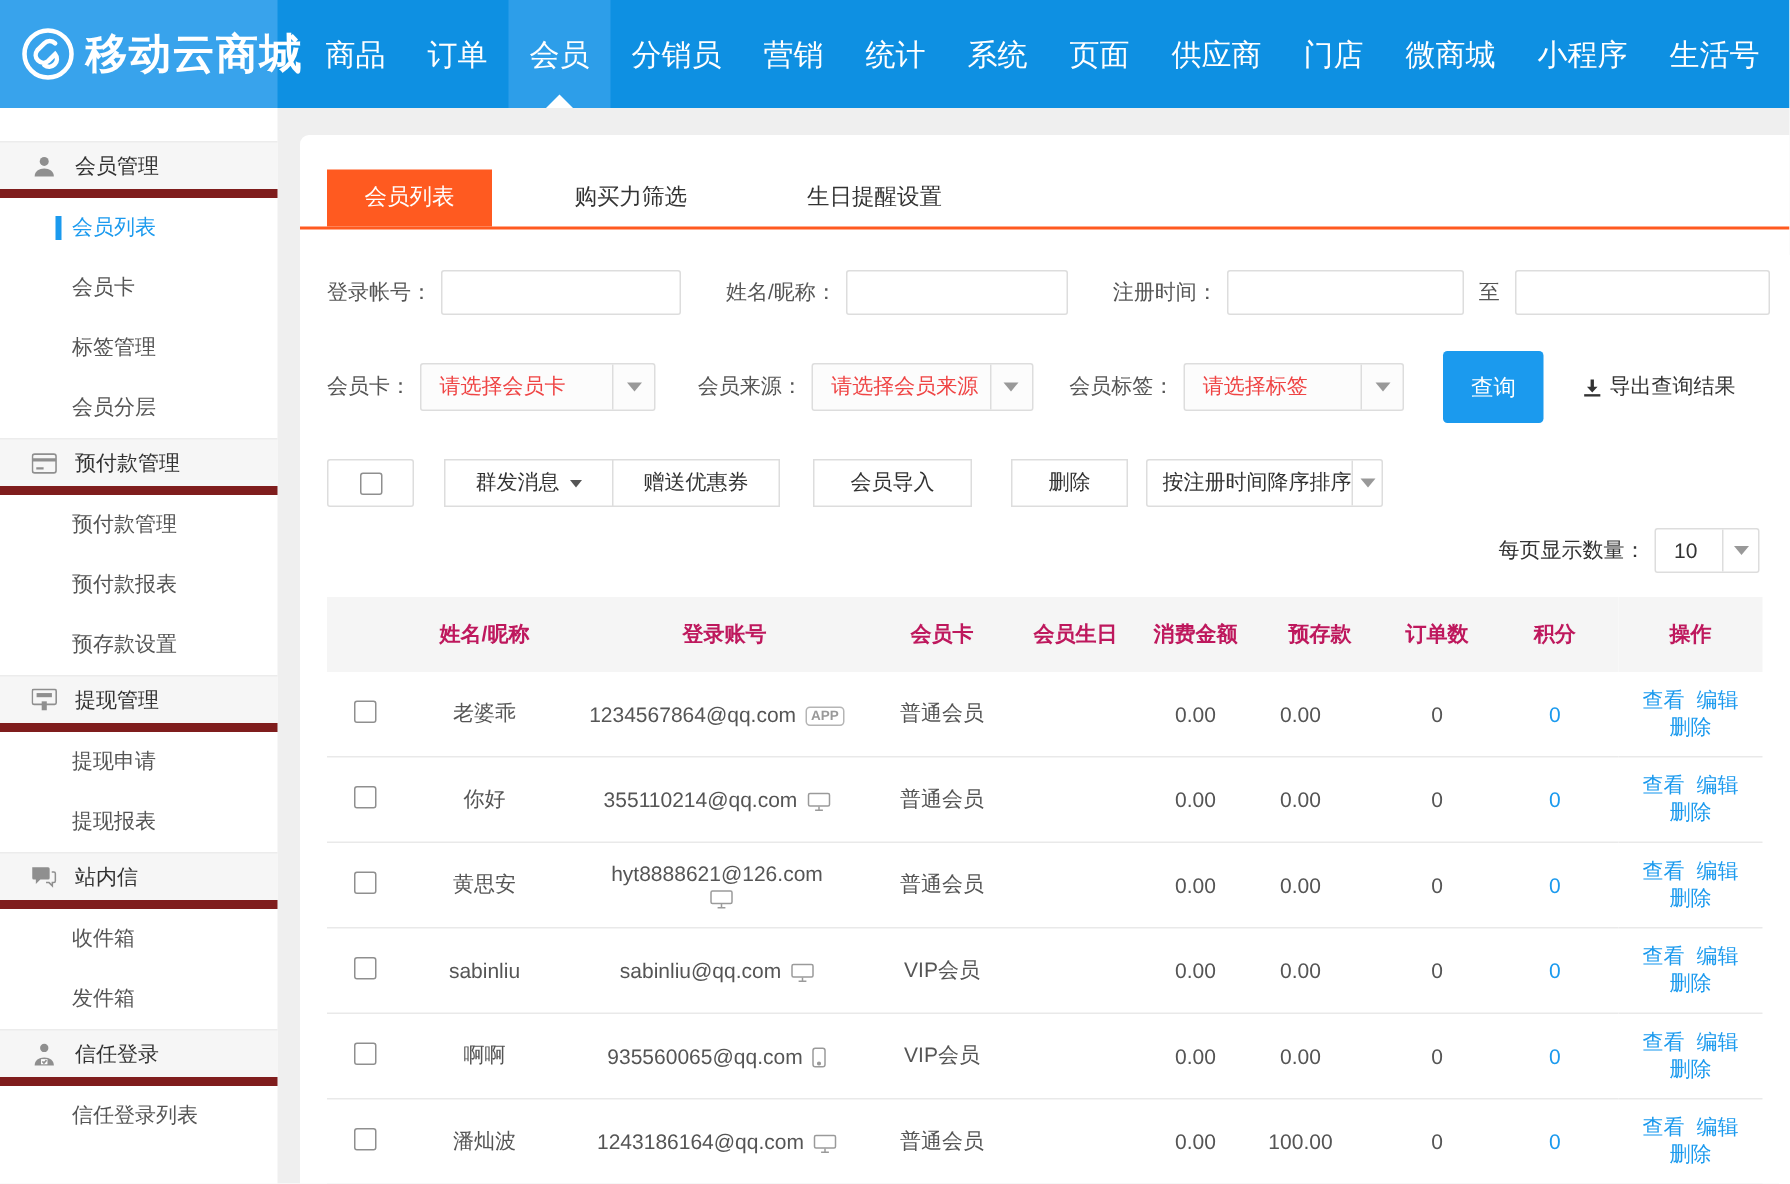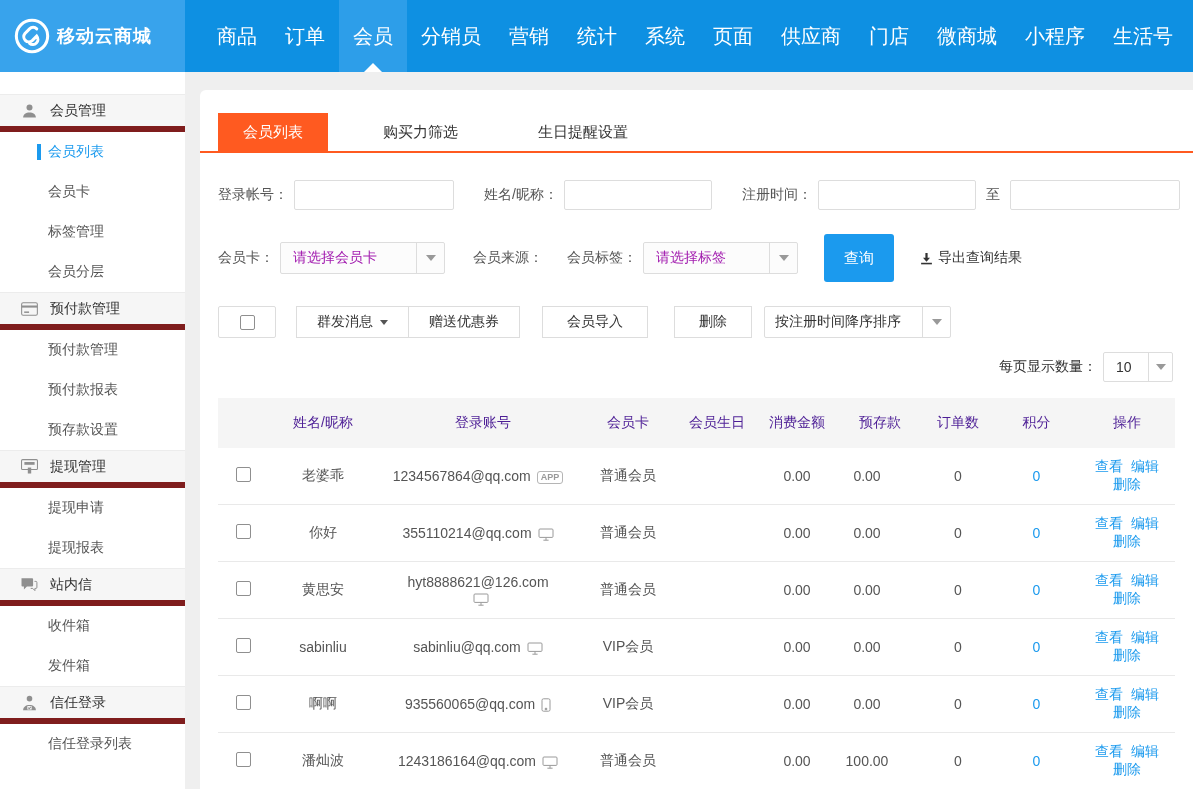--- a/index.html
+++ b/index.html
@@ -3,21 +3,21 @@
 <meta charset="utf-8">
 <style>
   * { box-sizing: border-box; margin: 0; padding: 0; }
   html,body { width:1193px; height:789px; overflow:hidden; }
   body { background:#efefef; font-family:"Liberation Sans","DejaVu Sans",sans-serif; font-size:14px; color:#333; }
 
   
   .navbar { display:flex; height:72px; background:#0e90e2; color:#fff; align-items:stretch; }
   .logo { width:185px; background:#38a3ec; display:flex; align-items:center; padding-left:13px; flex:0 0 auto; }
   .logo-icon { width:38px; height:38px; margin-right:6px; flex:0 0 auto; }
-  .logo-text { font-size:18px; font-weight:bold; letter-spacing:1px; white-space:nowrap; }
+  .logo-text { font-size:28px; font-weight:bold; letter-spacing:1px; white-space:nowrap; }
   .nav-menu { display:flex; align-items:stretch; margin-left:18px; font-size:20px; }
   .nav-item { display:flex; align-items:center; padding:0 14px; position:relative; cursor:pointer; white-space:nowrap; }
   .nav-item.active { background:#2d9ee9; }
   .nav-item.active::after { content:""; position:absolute; bottom:0; left:50%; margin-left:-9px;
       border-left:9px solid transparent; border-right:9px solid transparent; border-bottom:9px solid #fff; }
   .nav-right { margin-left:auto; display:flex; align-items:center; padding-right:28px; gap:46px; }
   .nav-home { cursor:pointer; display:flex; align-items:center; }
   .nav-user { display:flex; align-items:center; gap:7px; font-weight:bold; font-size:14px; cursor:pointer; }
 
   
@@ -35,42 +35,42 @@
 
   .tabs { display:flex; align-items:flex-end; padding:23px 0 0 18px; border-bottom:2px solid #ff5a20; }
   .tab { height:38px; line-height:38px; padding:0 25px; margin-right:30px; font-size:15px; color:#333; cursor:pointer; white-space:nowrap; }
   .tab.active { background:#ff5a20; color:#fff; }
 
   .filters { padding:27px 36px 0 18px; }
   .frow { display:flex; align-items:center; margin-bottom:24px; }
   .flabel { color:#555; white-space:nowrap; }
   .finput { height:30px; border:1px solid #ddd; border-radius:2px; margin-left:6px; padding:0 8px; font-size:14px; color:#333; outline:none; background:#fff; }
   .fselect { display:flex; align-items:center; height:32px; border:1px solid #ddd; border-radius:2px; background:#fcfcfc; margin-left:6px; cursor:pointer; }
-  .fselect .sel-text { flex:1; padding-left:12px; color:#a21caf; white-space:nowrap; }
+  .fselect .sel-text { flex:1; padding-left:12px; color:#ef4444; white-space:nowrap; }
   .sel-caret { width:28px; align-self:stretch; border-left:1px solid #ddd; display:flex; align-items:center; justify-content:center; }
   .caret-down { width:0; height:0; border-left:5px solid transparent; border-right:5px solid transparent; border-top:6px solid #999; }
   .btn-search { width:70px; height:48px; background:#1b9aee; color:#fff; border:none; border-radius:3px; font-size:15px; margin-left:26px; cursor:pointer; }
   .export-link { display:flex; align-items:center; gap:5px; margin-left:26px; color:#333; cursor:pointer; white-space:nowrap; }
 
   .actions { display:flex; align-items:center; padding:0 20px 0 18px; margin-top:24px; }
   .check-btn { width:58px; height:32px; border:1px solid #ddd; border-radius:2px; display:flex; align-items:center; justify-content:center; cursor:pointer; background:#fff; }
   .cb { width:15px; height:15px; border:1px solid #8f8f8f; border-radius:2px; background:#fff; display:inline-block; }
   .abtn { height:32px; border:1px solid #ddd; background:#fff; color:#333; font-size:14px; padding:0 20px;
       display:flex; align-items:center; gap:7px; cursor:pointer; white-space:nowrap; }
   .caret-dark { width:0; height:0; border-left:4px solid transparent; border-right:4px solid transparent; border-top:5px solid #555; }
 
   .pagesize { display:flex; justify-content:flex-end; align-items:center; padding-right:20px; margin-top:14px; color:#333; }
   .fselect.small { width:70px; height:30px; margin-left:6px; background:#fff; }
   .fselect.small .sel-text { padding-left:12px; color:#333; }
   .fselect.small .sel-caret { width:24px; }
 
   
   table.members { width:957px; margin:16px 18px 0; border-collapse:collapse; font-size:14px; }
   table.members thead tr { background:#f5f5f5; height:50px; }
-  table.members th { font-weight:normal; color:#4c1d95; text-align:center; }
+  table.members th { font-weight:bold; color:#be185d; text-align:center; }
   table.members td { color:#555; text-align:center; padding:10px 4px; }
   table.members tbody tr { border-bottom:1px solid #e9e9e9; height:52px; }
   td.acc, th.acc { text-align:left; padding-left:10px; }
   td.num-r { text-align:right; padding-right:26px; }
   a.op { color:#1b9aee; text-decoration:none; margin:0 4px; cursor:pointer; }
   a.pts { color:#1b9aee; text-decoration:none; cursor:pointer; }
   .badge-app { display:inline-block; border:1px solid #b5b5b5; color:#999; font-size:9px; font-weight:bold;
       padding:1px 3px; border-radius:3px; vertical-align:middle; margin-left:6px; line-height:1; }
   .dev-ic { vertical-align:middle; margin-left:6px; }
 </style>
@@ -204,20 +204,26 @@
     </div>
     <div class="frow">
       <span class="flabel">会员卡：</span>
       <span class="fselect" style="width:165px">
         <span class="sel-text">请选择会员卡</span>
         <span class="sel-caret">
             <i class="caret-down"></i>
           </span>
       </span>
       <span class="flabel" style="margin-left:28px">会员来源：</span>
+      <span class="fselect" style="width:155px">
+        <span class="sel-text">请选择会员来源</span>
+        <span class="sel-caret">
+            <i class="caret-down"></i>
+          </span>
+      </span>
       <span class="flabel" style="margin-left:24px">会员标签：</span>
       <span class="fselect" style="width:155px">
         <span class="sel-text">请选择标签</span>
         <span class="sel-caret">
             <i class="caret-down"></i>
           </span>
       </span>
       <button class="btn-search">查询</button>
       <span class="export-link">
         <svg viewBox="0 0 14 14" width="13" height="13" fill="#333">
@@ -239,21 +245,21 @@
     </span>
     <span class="abtn" style="margin-left:-1px">
       <span>赠送优惠券</span>
     </span>
     <span class="abtn" style="margin-left:22px;padding:0 24px">
       <span>会员导入</span>
     </span>
     <span class="abtn" style="margin-left:26px;padding:0 24px">
       <span>删除</span>
     </span>
-    <span class="fselect" style="width:187px;margin-left:12px;background:#fff">
+    <span class="fselect" style="width:158px;margin-left:12px;background:#fff">
       <span class="sel-text" style="color:#333;padding-left:10px">按注册时间降序排序</span>
       <span class="sel-caret">
           <i class="caret-down"></i>
         </span>
     </span>
   </div>
 
   <div class="pagesize">
     <span>每页显示数量：</span>
     <span class="fselect small">

